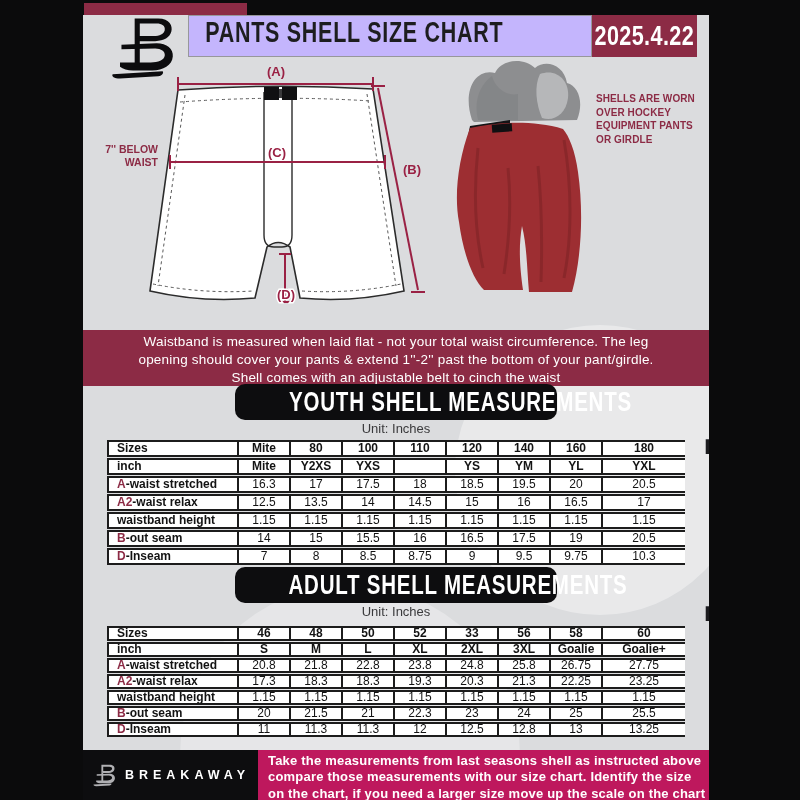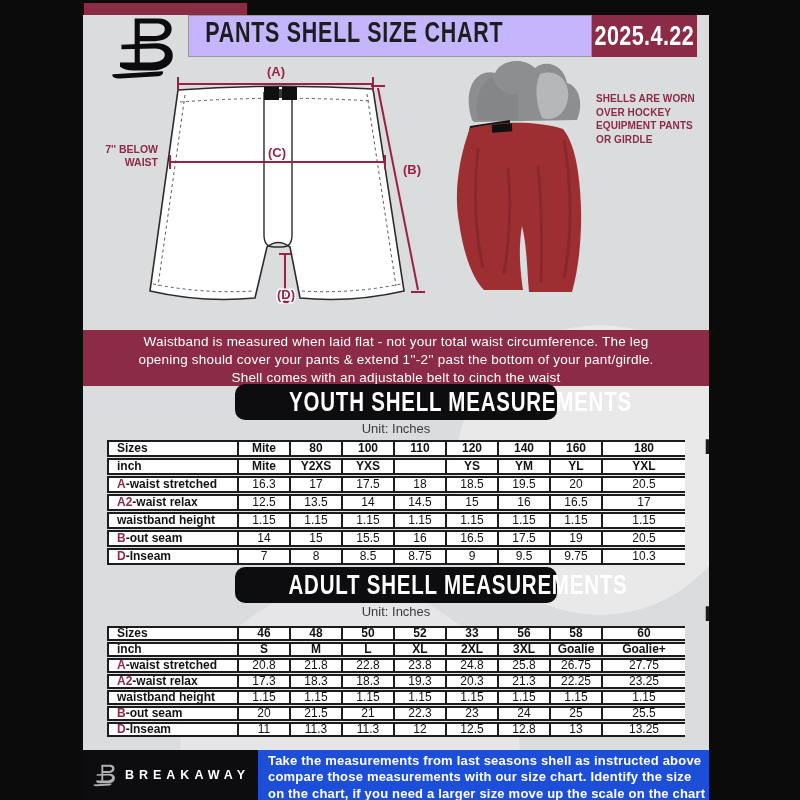--- a/index.html
+++ b/index.html
@@ -48,21 +48,21 @@
   .size-table td.lbl{border-left:2px solid #1c1c1c;text-align:left;padding-left:8px;font-weight:bold;}
   .size-table td:last-child{border-right:none;}
   .size-table tr.hdr td{font-weight:bold;}
   .yt td{height:13px;line-height:13px;}
   .ad td{height:11px;line-height:11px;}
   .pfx{color:#8c2b45;}
   
   .footer-black{position:absolute;left:83px;top:750px;width:175px;height:50px;background:#0d0d0f;z-index:4;
                 display:flex;align-items:center;justify-content:center;gap:8px;}
   .brand-text{color:#fff;font-size:12.5px;letter-spacing:5px;font-weight:bold;}
-  .footer-maroon{position:absolute;left:258px;top:750px;width:451px;height:50px;background:#1d4ed8;z-index:4;
+  .footer-maroon{position:absolute;left:258px;top:750px;width:451px;height:50px;background:#be185d;z-index:4;
                  color:#fff;font-weight:bold;font-size:13px;line-height:16.3px;padding:3px 0 0 10px;
                  box-sizing:border-box;letter-spacing:0.2px;}
   .borders{position:absolute;z-index:5;background:#0b0b0c;}
 </style>
 </head>
 <body>
 
 <div class="page">
 
   <div class="content-bg">

